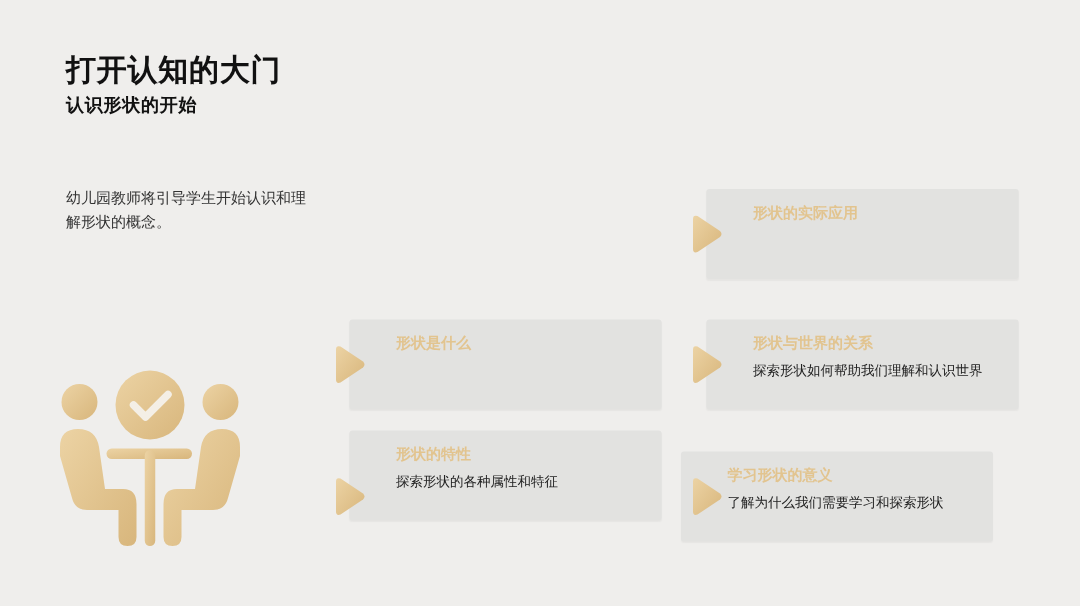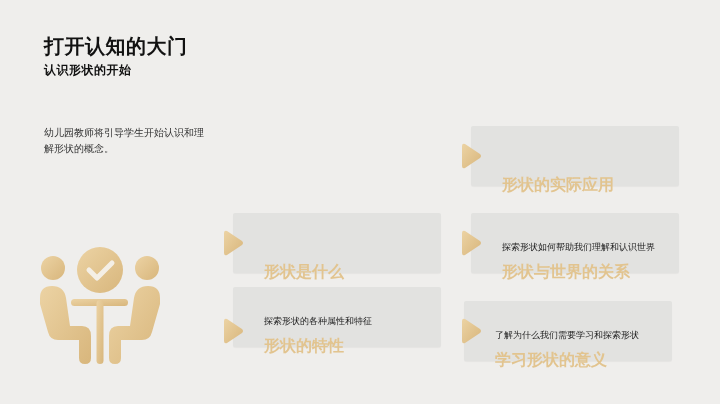--- a/index.html
+++ b/index.html
@@ -25,21 +25,21 @@
     font-size: 10px; color: #333; line-height: 16px;
   }
   .illustration { position: absolute; left: 36px; top: 240px; width: 128px; height: 128px; }
   .card {
     position: absolute; width: 208px; height: 60px;
     background: #e2e2e0; border-radius: 2px;
     box-shadow: 0 1px 1px rgba(0,0,0,0.04);
   }
   .card .head {
     position: absolute; left: 31px; top: 9px;
-    font-size: 16px; color: #e2c48f; font-weight: bold; white-space: nowrap; margin-top: 40px;
+    font-size: 10px; color: #e2c48f; font-weight: bold; white-space: nowrap;
   }
   .card .body {
     position: absolute; left: 31px; top: 28px;
     font-size: 9px; color: #222; white-space: nowrap;
   }
   .arrow { position: absolute; width: 22px; height: 28px; }
 </style>
 </head>
 <body>
 
@@ -87,19 +87,19 @@
 </svg>
 
 <div class="card" style="left:233px; top:287px;">
   <div class="head">形状的特性</div>
   <div class="body">探索形状的各种属性和特征</div>
 </div>
 <svg class="arrow" style="left:222px; top:317px;" viewBox="0 0 22 28">
   <path d="M2 4 Q2 1 5 2 L20 12 Q22 14 20 16 L5 26 Q2 27 2 24 Z" fill="url(#g)"></path>
 </svg>
 
-<div class="card" style="left:464px; top:301px;">
+<div class="card" style="left:454px; top:301px;">
   <div class="head">学习形状的意义</div>
   <div class="body">了解为什么我们需要学习和探索形状</div>
 </div>
 <svg class="arrow" style="left:460px; top:317px;" viewBox="0 0 22 28">
   <path d="M2 4 Q2 1 5 2 L20 12 Q22 14 20 16 L5 26 Q2 27 2 24 Z" fill="url(#g)"></path>
 </svg>
 
 </body></html>

